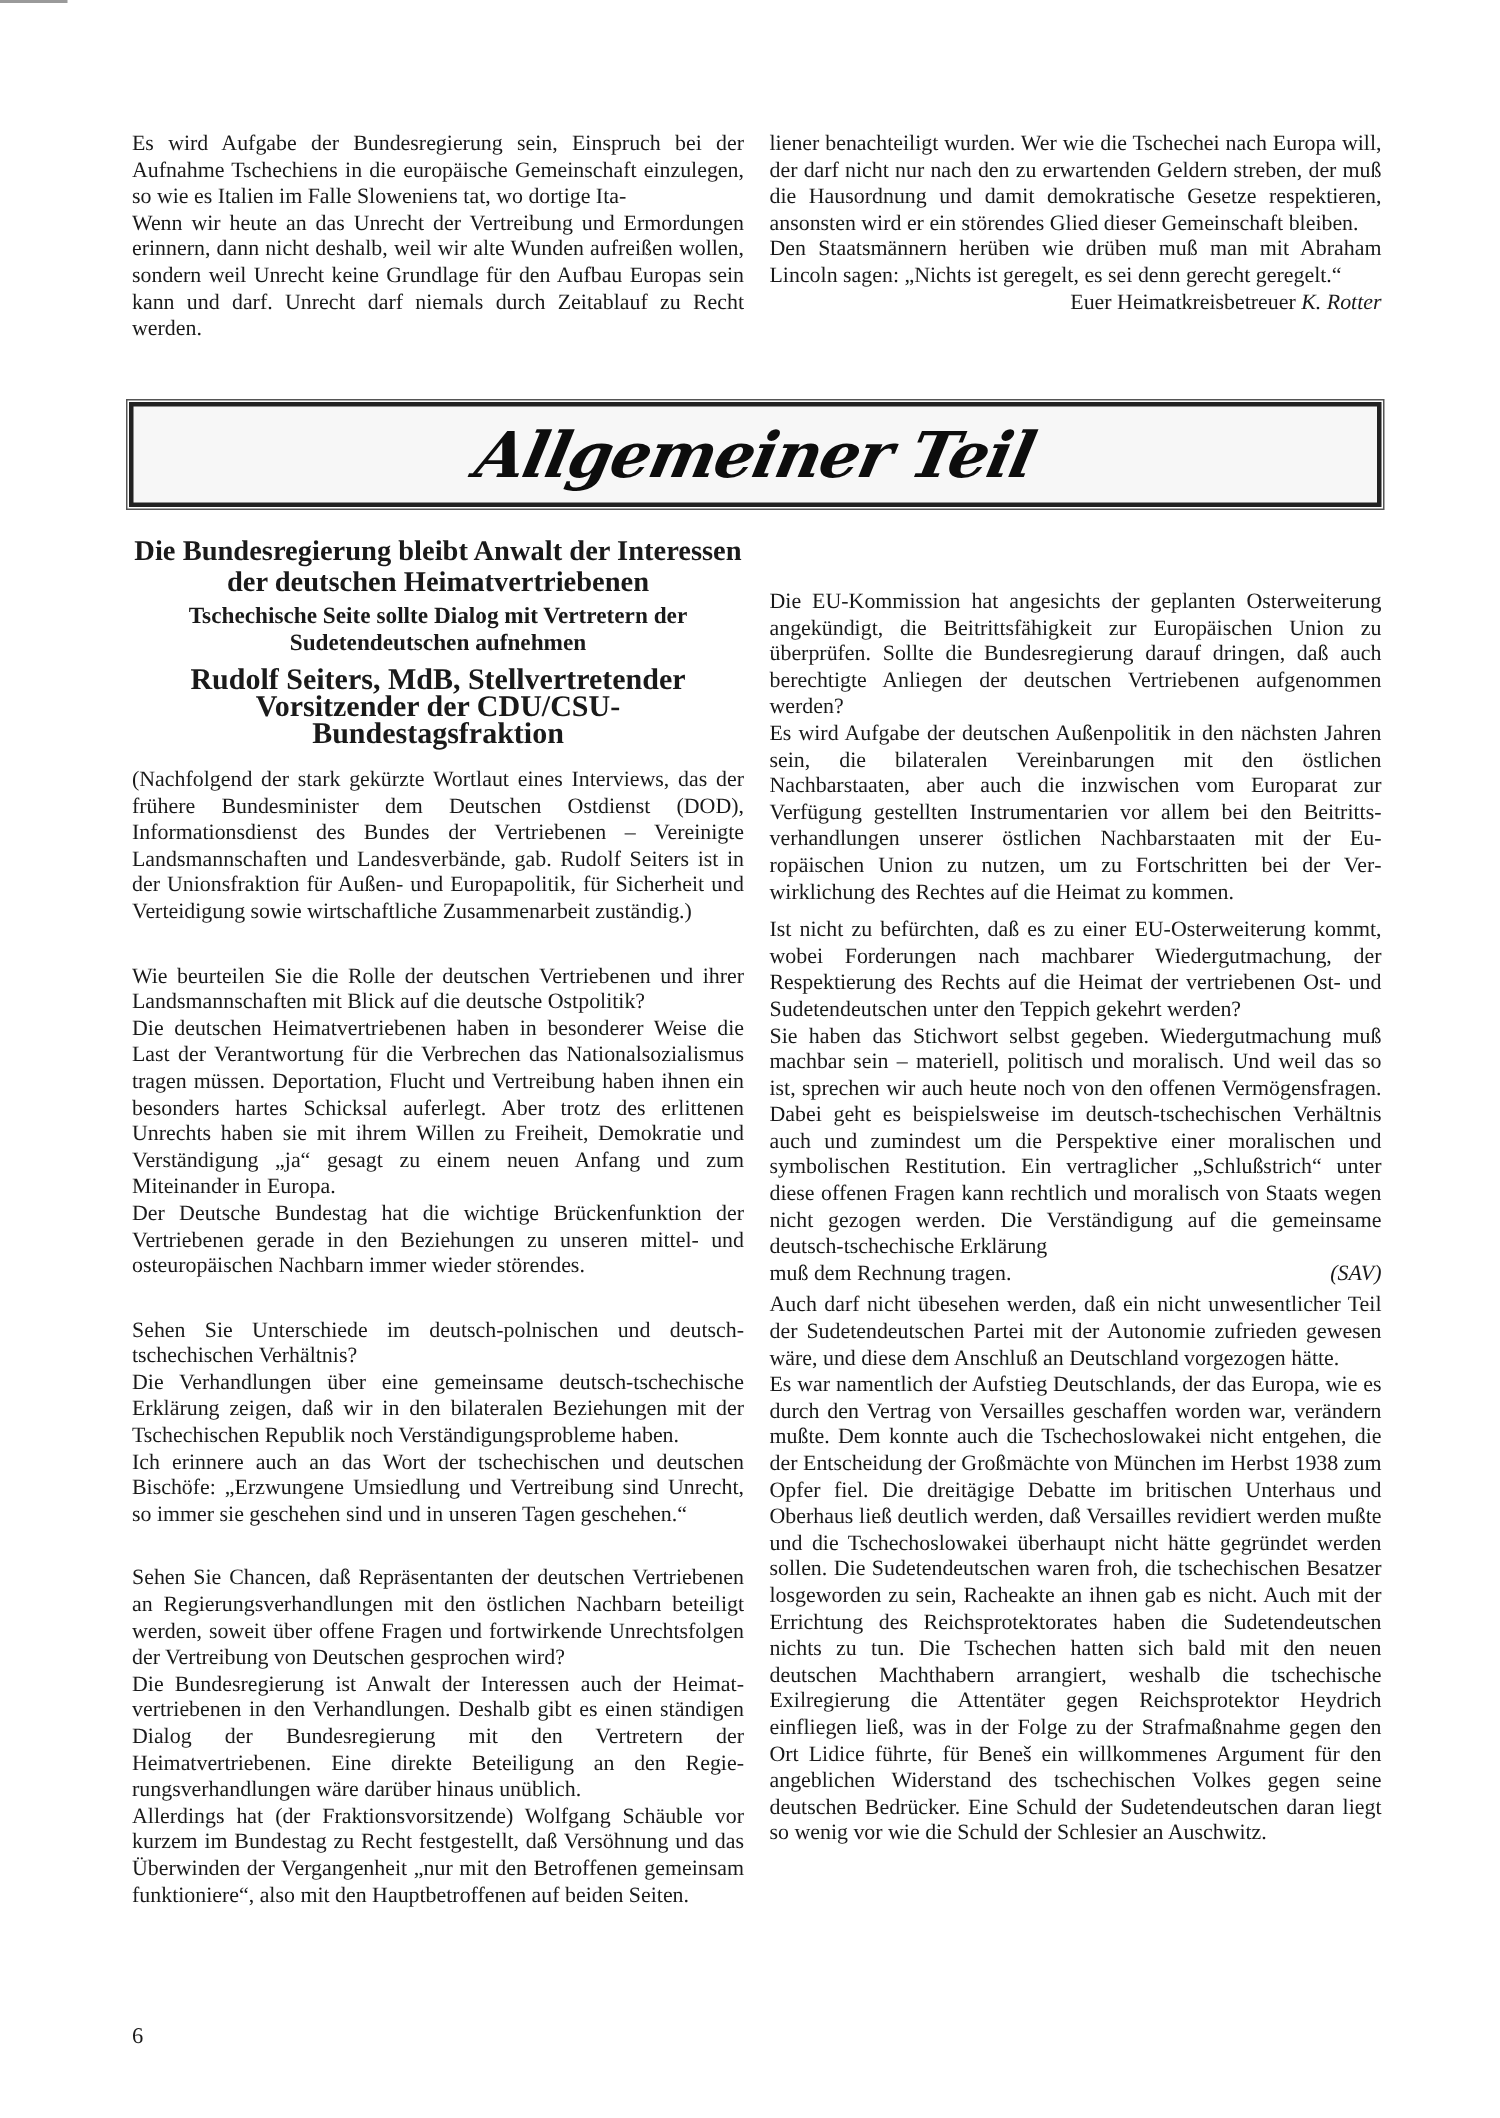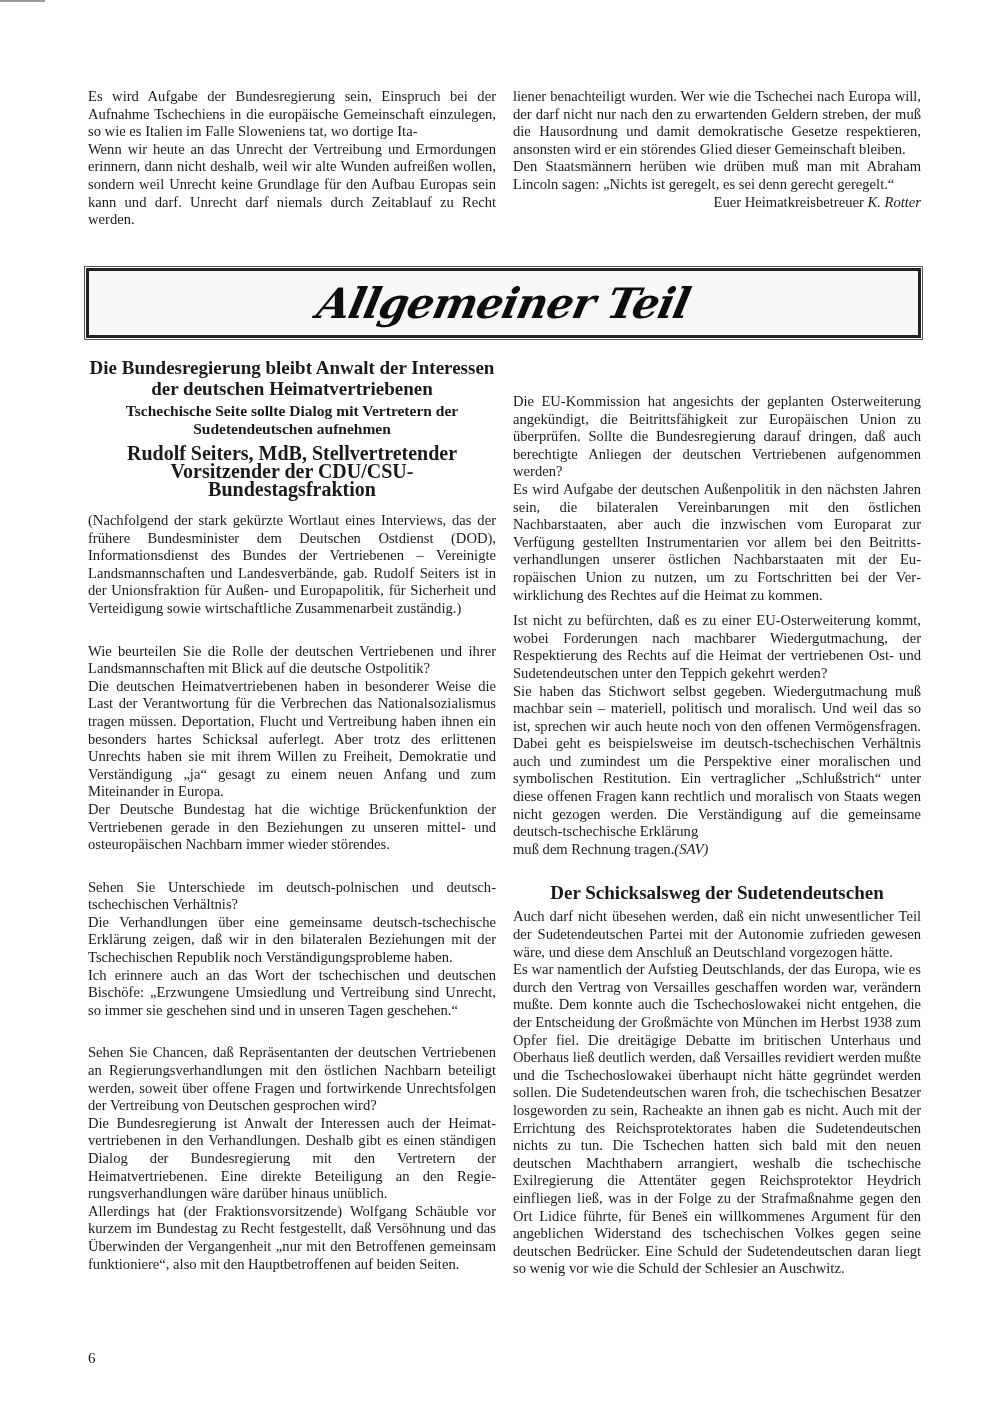--- a/index.html
+++ b/index.html
@@ -18,21 +18,21 @@
             border: 3px solid #222; outline: 1px solid #555; outline-offset: 1px;
             background: #f7f7f7; display: flex; align-items: center; justify-content: center; }
   .banner-title { font-family: "DejaVu Serif", serif; font-style: italic; font-weight: bold;
                   font-size: 42px; letter-spacing: -1px; color: #0d0d0d; transform: skewX(-12deg); }
   .headline { text-align: center; font-weight: bold; }
   .h1 { font-size: 19px; line-height: 21px; }
   .h2 { font-size: 15.5px; line-height: 18px; margin-top: 3px !important; }
   .h3 { font-size: 20px; line-height: 18px; margin-top: 6px !important; }
   .left-main { left: 88px; top: 357px; width: 408px; }
   .right-main { left: 513px; top: 357px; width: 408px; margin-top: 36px; }
-  .byline { display: flex; }
+  .byline { display: flex; justify-content: space-between; }
   .byline i { font-style: italic; }
   .section-title { font-weight: bold; font-size: 19px; line-height: 22px; text-align: center; margin-top: 24px !important; }
   .page-number { position: absolute; left: 88px; top: 1350px; font-size: 15px; }
 </style>
 </head>
 <body>
 
 <div class="scan-line"></div>
 
 <div class="col top-left">
@@ -72,18 +72,17 @@
   <p>Die EU-Kommission hat angesichts der geplanten Osterweite­rung angekündigt, die Beitrittsfähigkeit zur Europäischen Union zu überprüfen. Sollte die Bundesregierung darauf dringen, daß auch berechtigte Anliegen der deutschen Vertriebenen aufge­nommen werden?</p>
   <p>Es wird Aufgabe der deutschen Außenpolitik in den nächsten Jahren sein, die bilateralen Vereinbarungen mit den östlichen Nachbarstaaten, aber auch die inzwischen vom Europarat zur Verfügung gestellten Instrumentarien vor allem bei den Beitritts­verhandlungen unserer östlichen Nachbarstaaten mit der Eu­ropäischen Union zu nutzen, um zu Fortschritten bei der Ver­wirklichung des Rechtes auf die Heimat zu kommen.</p>
 
   <p class="gap-sm">Ist nicht zu befürchten, daß es zu einer EU-Osterweiterung kommt, wobei Forderungen nach machbarer Wiedergutma­chung, der Respektierung des Rechts auf die Heimat der vertrie­benen Ost- und Sudetendeutschen unter den Teppich gekehrt werden?</p>
   <p>Sie haben das Stichwort selbst gegeben. Wiedergutmachung muß machbar sein – materiell, politisch und moralisch. Und weil das so ist, sprechen wir auch heute noch von den offenen Vermö­gensfragen. Dabei geht es beispielsweise im deutsch-tschechi­schen Verhältnis auch und zumindest um die Perspektive einer moralischen und symbolischen Restitution. Ein vertraglicher „Schlußstrich“ unter diese offenen Fragen kann rechtlich und moralisch von Staats wegen nicht gezogen werden. Die Verstän­digung auf die gemeinsame deutsch-tschechische Erklärung</p>
   <p class="byline">
       <span>muß dem Rechnung tragen.</span>
       <i>(SAV)</i>
     </p>
 
-  <p class="section-title">Der Schicksalsweg der Sudetendeutschen</p>
   <p style="margin-top:4px">Auch darf nicht übesehen werden, daß ein nicht unwesentlicher Teil der Sudetendeutschen Partei mit der Autonomie zufrieden gewesen wäre, und diese dem Anschluß an Deutschland vorge­zogen hätte.</p>
   <p>Es war namentlich der Aufstieg Deutschlands, der das Europa, wie es durch den Vertrag von Versailles geschaffen worden war, verändern mußte. Dem konnte auch die Tschechoslowakei nicht entgehen, die der Entscheidung der Großmächte von München im Herbst 1938 zum Opfer fiel. Die dreitägige Debatte im briti­schen Unterhaus und Oberhaus ließ deutlich werden, daß Versail­les revidiert werden mußte und die Tschechoslowakei überhaupt nicht hätte gegründet werden sollen. Die Sudetendeutschen wa­ren froh, die tschechischen Besatzer losgeworden zu sein, Ra­cheakte an ihnen gab es nicht. Auch mit der Errichtung des Reichsprotektorates haben die Sudetendeutschen nichts zu tun. Die Tschechen hatten sich bald mit den neuen deutschen Macht­habern arrangiert, weshalb die tschechische Exilregierung die Attentäter gegen Reichsprotektor Heydrich einfliegen ließ, was in der Folge zu der Strafmaßnahme gegen den Ort Lidice führte, für Beneš ein willkommenes Argument für den angeblichen Wi­derstand des tschechischen Volkes gegen seine deutschen Be­drücker. Eine Schuld der Sudetendeutschen daran liegt so wenig vor wie die Schuld der Schlesier an Auschwitz.</p>
 </div>
 
 <div class="page-number">6</div>
 
 </body></html>

